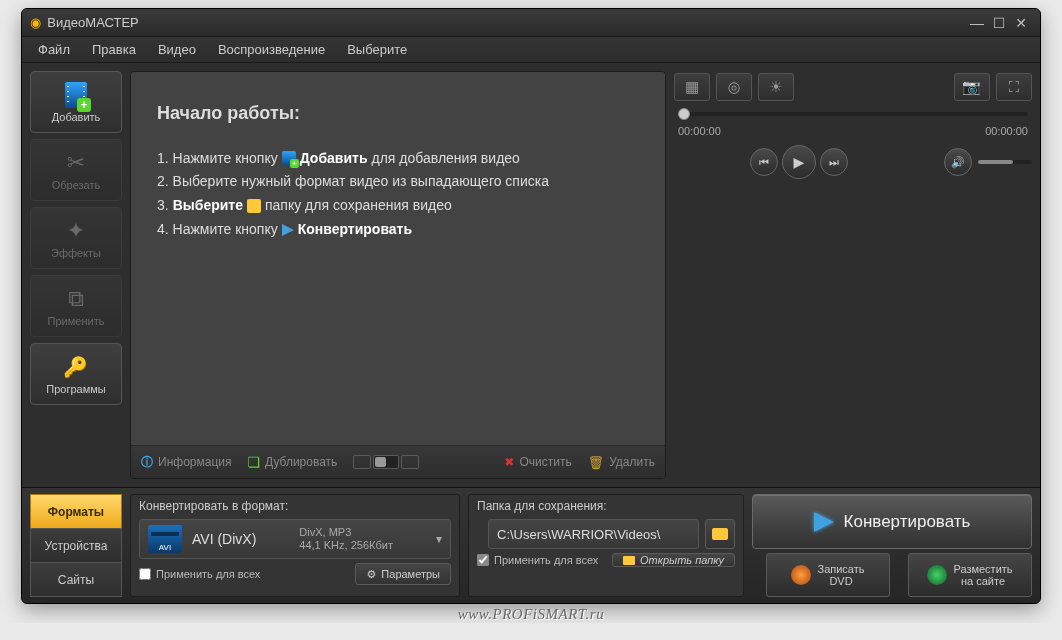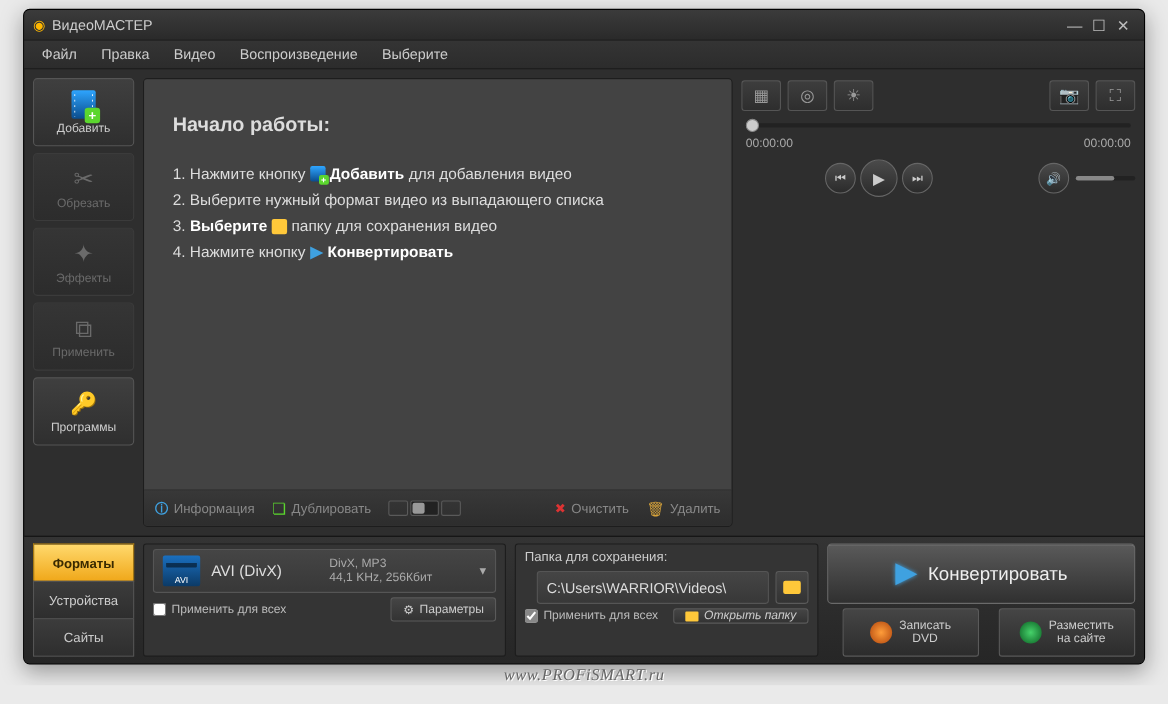--- a/index.html
+++ b/index.html
@@ -359,20 +359,21 @@
 
   <div class="bottom">
 
     <div class="format-tabs">
       <div class="ftab active">Форматы</div>
       <div class="ftab">Устройства</div>
       <div class="ftab">Сайты</div>
     </div>
 
     <div class="format-panel">
+      <div class="panel-title">Конвертировать в формат:</div>
       <div class="format-row">
         <div class="fmt-icon">AVI</div>
         <div class="fmt-text">
           <div class="name">AVI (DivX)</div>
         </div>
         <div class="fmt-text" style="margin-left:20px">
           <div class="sub">DivX, MP3</div>
           <div class="sub">44,1 KHz, 256Кбит</div>
         </div>
         <div class="fmt-chevron">▾</div>

